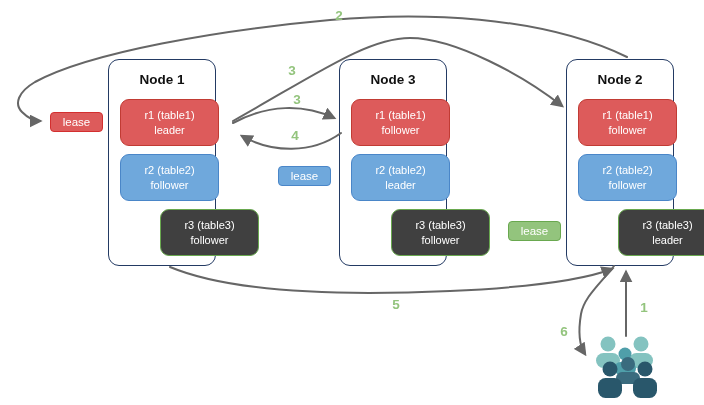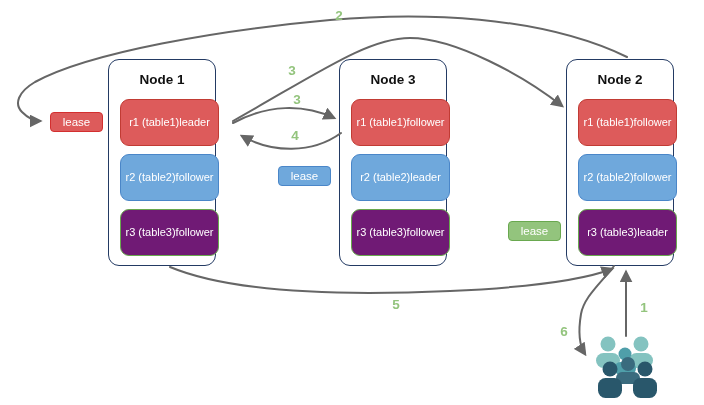--- a/index.html
+++ b/index.html
@@ -5,25 +5,25 @@
   html,body{margin:0;padding:0;background:#ffffff;font-family:"Liberation Sans",sans-serif;}
   .canvas{position:relative;width:704px;height:405px;background:#ffffff;overflow:hidden;}
 
   .arrows{position:absolute;left:0;top:0;width:704px;height:405px;pointer-events:none;z-index:5;}
 
   .node{position:absolute;top:59px;width:108px;height:207px;background:#ffffff;
         border:1.6px solid #233A63;border-radius:11px;box-sizing:border-box;z-index:2;}
   .node-title{position:absolute;top:12px;left:0;width:100%;text-align:center;
         font-size:13.5px;font-weight:700;color:#111111;}
   .replica{position:absolute;left:11px;width:99px;height:47px;border-radius:9px;
-        display:flex;align-items:center;justify-content:center;
+        display:flex;flex-direction:column;align-items:center;justify-content:center;
         color:#ffffff;font-size:11px;line-height:1.35;box-sizing:border-box;text-align:center;}
   .replica.red{background:#DD5B5B;border:1.5px solid #C13B34;}
   .replica.blue{background:#6FA8DC;border:1.5px solid #4A86C8;}
-  .replica.green{background:#701a75;border:1.5px solid #69A84F;}
+  .replica.green{background:#404040;border:1.5px solid #69A84F;margin-left:40px;}
   .r-pos-0{top:39px;} .r-pos-1{top:94px;text-align:center;} .r-pos-2{top:149px;}
 
   .lease{position:absolute;height:20px;width:53px;border-radius:4px;color:#ffffff;
         font-size:11.5px;display:flex;align-items:center;justify-content:center;
         box-sizing:border-box;z-index:3;}
   .lease-red{left:50px;top:112px;background:#DD5B5B;border:1.5px solid #D32F2F;}
   .lease-blue{left:278px;top:166px;background:#6FA8DC;border:1.5px solid #4A86C8;}
   .lease-green{left:508px;top:221px;background:#93C47D;border:1.5px solid #69A84F;}
 
   .step{position:absolute;color:#93C47D;font-size:13.5px;font-weight:700;z-index:6;

